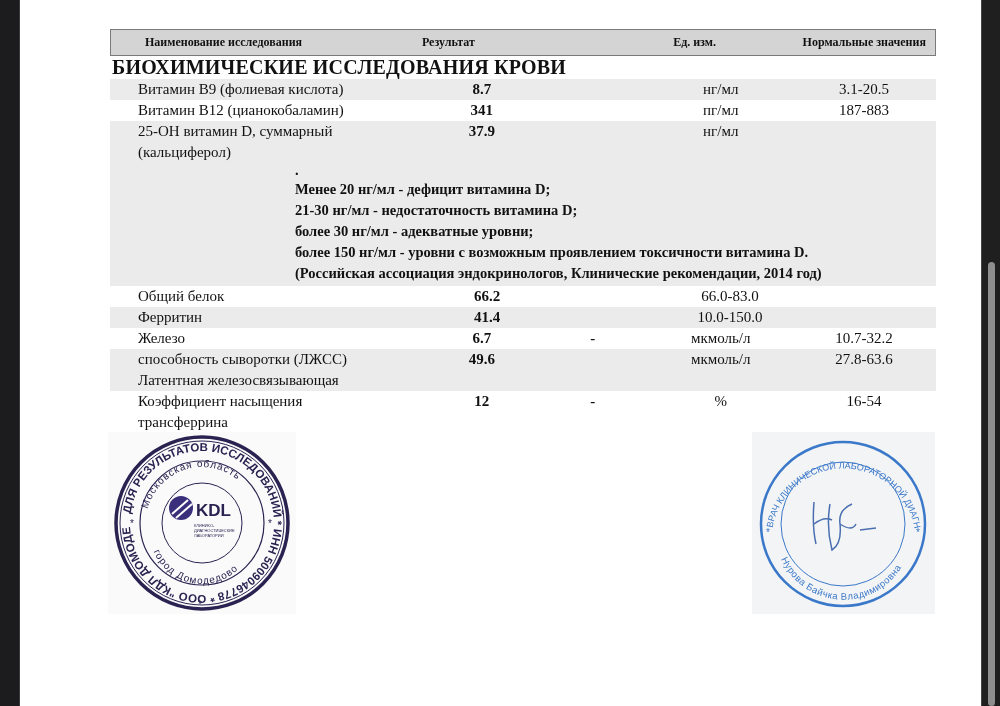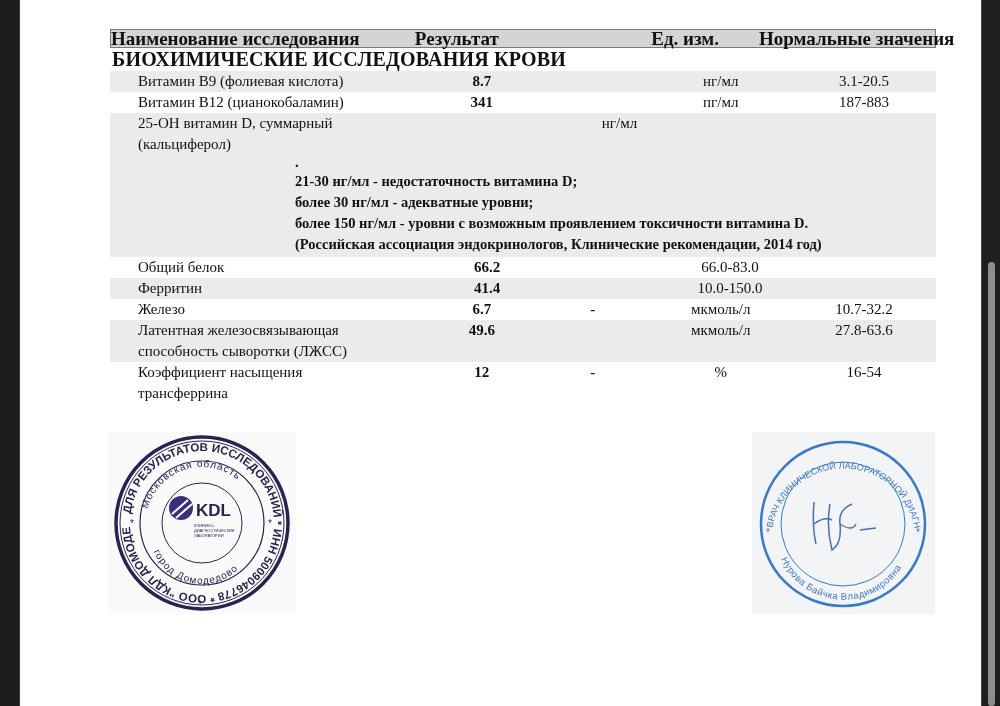--- a/index.html
+++ b/index.html
@@ -1,21 +1,21 @@
 <!DOCTYPE html>
 <html><head>
 <meta charset="utf-8">
 <style>
   html, body { margin:0; padding:0; }
   body { width:1000px; height:706px; position:relative; overflow:hidden; background:#ffffff; font-family:"Liberation Serif", serif; color:#111; }
   .left-strip { position:absolute; left:0; top:0; width:19px; height:706px; background:#1c1c1e; border-right:1px solid #3a3a3a; }
   .scroll-area { position:absolute; left:981px; top:0; width:19px; height:706px; background:#1f1f1f; border-left:1px solid #444; }
   .scroll-thumb { position:absolute; left:6px; top:262px; width:7px; height:444px; background:#8e8e8e; border-radius:4px; }
   .doc { position:absolute; left:110px; top:29px; width:826px; }
-  .hdr { display:flex; height:19px; background:#d4d4d4; border:1px solid #7a7a7a; font-weight:bold; font-size:19px; align-items:center; box-sizing:border-box;gap:40px; }
+  .hdr { display:flex; height:27px; background:#d4d4d4; border:1px solid #7a7a7a; font-weight:bold; font-size:12px; align-items:center; box-sizing:border-box;gap:40px; }
   .hdr div { white-space:nowrap; }
   .h-name { width:280px; text-align:center; }
   .h-res { width:180px; text-align:center; }
   .h-flag { width:90px; }
   .h-unit { width:100px; text-align:left; }
   .h-norm { width:176px; text-align:center; }
   .section { font-weight:bold; font-size:20px; height:23px; line-height:23px; padding-left:2px; letter-spacing:0.2px; }
   .row { display:flex; font-size:15px; line-height:21px; }
   .row.gray { background:#ebebeb; }
   .c-name { width:310px; padding-left:16px; box-sizing:border-box;margin-left:12px; }
@@ -60,27 +60,29 @@
     <div class="c-flag"></div>
     <div class="c-unit">пг/мл</div>
     <div class="c-norm">187-883</div>
   </div>
 
   <div class="row gray">
     <div class="c-name">
       <div>25-OH витамин D, суммарный</div>
       <div>(кальциферол)</div>
     </div>
+    <div class="c-res">37.9</div>
     <div class="c-flag"></div>
     <div class="c-unit">нг/мл</div>
     <div class="c-norm"></div>
   </div>
 
   <div class="note">
     <div class="dot">.</div>
+    <div>Менее 20 нг/мл - дефицит витамина D;</div>
     <div>21-30 нг/мл - недостаточность витамина D;</div>
     <div>более 30 нг/мл - адекватные уровни;</div>
     <div>более 150 нг/мл  - уровни с возможным проявлением токсичности витамина D.</div>
     <div>(Российская ассоциация эндокринологов, Клинические рекомендации, 2014 год)</div>
   </div>
 
   <div class="row">
     <div class="c-name">Общий белок</div>
     <div class="c-res">66.2</div>
     <div class="c-flag"></div>
@@ -97,22 +99,22 @@
   <div class="row">
     <div class="c-name">Железо</div>
     <div class="c-res">6.7</div>
     <div class="c-flag">-</div>
     <div class="c-unit">мкмоль/л</div>
     <div class="c-norm">10.7-32.2</div>
   </div>
 
   <div class="row gray">
     <div class="c-name">
+      <div>способность сыворотки (ЛЖСС)</div>
       <div>Латентная железосвязывающая</div>
-      <div>способность сыворотки (ЛЖСС)</div>
     </div>
     <div class="c-res">49.6</div>
     <div class="c-flag"></div>
     <div class="c-unit">мкмоль/л</div>
     <div class="c-norm">27.8-63.6</div>
   </div>
 
   <div class="row">
     <div class="c-name">
       <div>Коэффициент насыщения</div>

